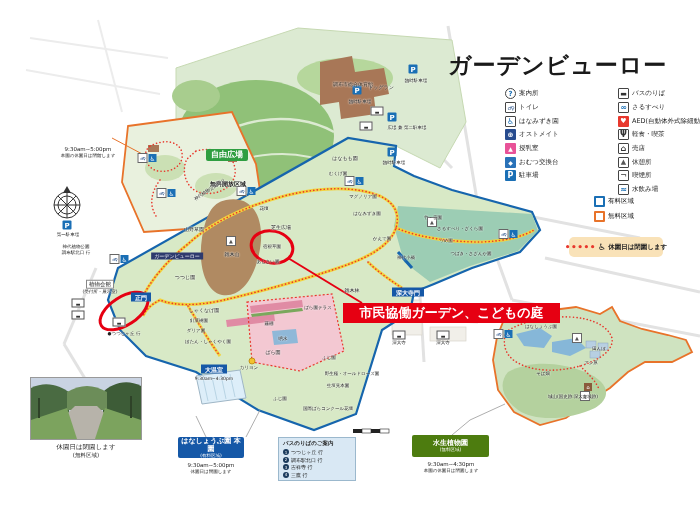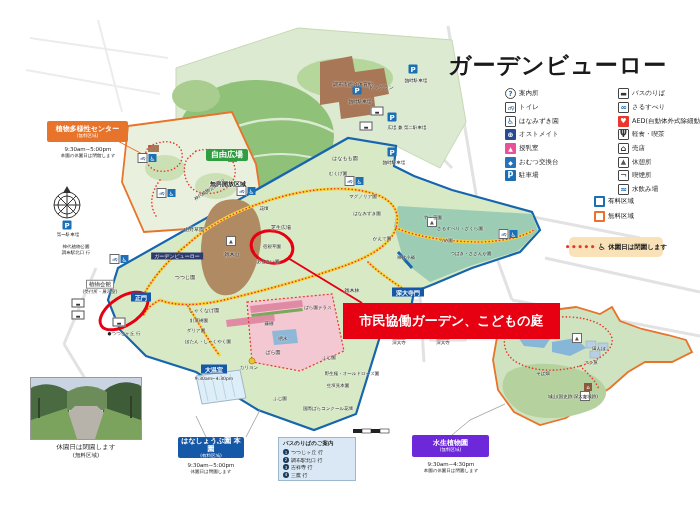--- a/index.html
+++ b/index.html
@@ -56,27 +56,27 @@
   
   #wbadge{position:absolute;left:569px;top:237px;width:94px;height:20px;background:#f9e2b8;
           border-radius:5px;display:flex;align-items:center;justify-content:center;gap:2px;z-index:6}
   .wdots{color:#e8382d;font-size:9px;font-weight:bold;letter-spacing:.5px;line-height:1}
   .wacc{font-size:9px;color:#222;line-height:1}
   .wtext{font-size:6.5px;font-weight:bold;color:#222;white-space:nowrap}
   
   .redbox{position:absolute;background:#e60012;color:#fff;font-weight:bold;display:flex;
           align-items:center;justify-content:center;z-index:8;white-space:nowrap}
   #contest{left:30px;top:341px;width:115px;height:21px;font-size:11.5px}
-  #cgarden{left:343px;top:303px;width:217px;height:36px;font-size:13px}
+  #cgarden{left:343px;top:303px;width:217px;height:20px;font-size:13px}
   
   .obox{position:absolute;z-index:6;text-align:center;color:#fff;border-radius:2px;display:flex;
         flex-direction:column;justify-content:center;line-height:1.15}
   #b-tayousei{left:47px;top:121px;width:81px;height:21px;background:#e8732a}
   #b-honen{left:178px;top:437px;width:66px;height:21px;background:#1558a7}
-  #b-suisei{left:412px;top:435px;width:77px;height:22px;background:#6d28d9}
+  #b-suisei{left:412px;top:435px;width:77px;height:22px;background:#4d7c0f}
   .oname{font-size:7px;font-weight:bold}
   .oarea{font-size:4.5px}
   .hours{position:absolute;text-align:center;color:#222;z-index:6;transform:translateX(-50%);white-space:nowrap;line-height:1.5}
   .hours .h1{font-size:5.5px}.hours .h2{font-size:4.5px}
   #h-tayousei{left:88px;top:145px}
   #h-honen{left:211px;top:461px}
   #h-suisei{left:451px;top:460px}
   
   #busguide{position:absolute;left:278px;top:437px;width:78px;height:44px;background:#d9e8f4;
             border:1px solid #9bb8cd;z-index:6;padding:2px 4px;box-sizing:border-box}
@@ -285,24 +285,20 @@
         <span class="llabel">無料区域</span>
       </div>
     </div>
 
   <div id="wbadge">
     <span class="wdots">•••••</span>
     <span class="wacc">♿</span>
     <span class="wtext">休園日は閉園します</span>
   </div>
 
-  <div id="b-tayousei" class="obox">
-    <div class="oname">植物多様性センター</div>
-    <div class="oarea">(無料区域)</div>
-  </div>
   <div id="h-tayousei" class="hours">
     <div class="h1">9:30am~5:00pm</div>
     <div class="h2">本園の休園日は閉館します</div>
   </div>
 
   <div id="b-honen" class="obox">
     <div class="oname">はなしょうぶ園 本園</div>
     <div class="oarea">(有料区域)</div>
   </div>
   <div id="h-honen" class="hours">

